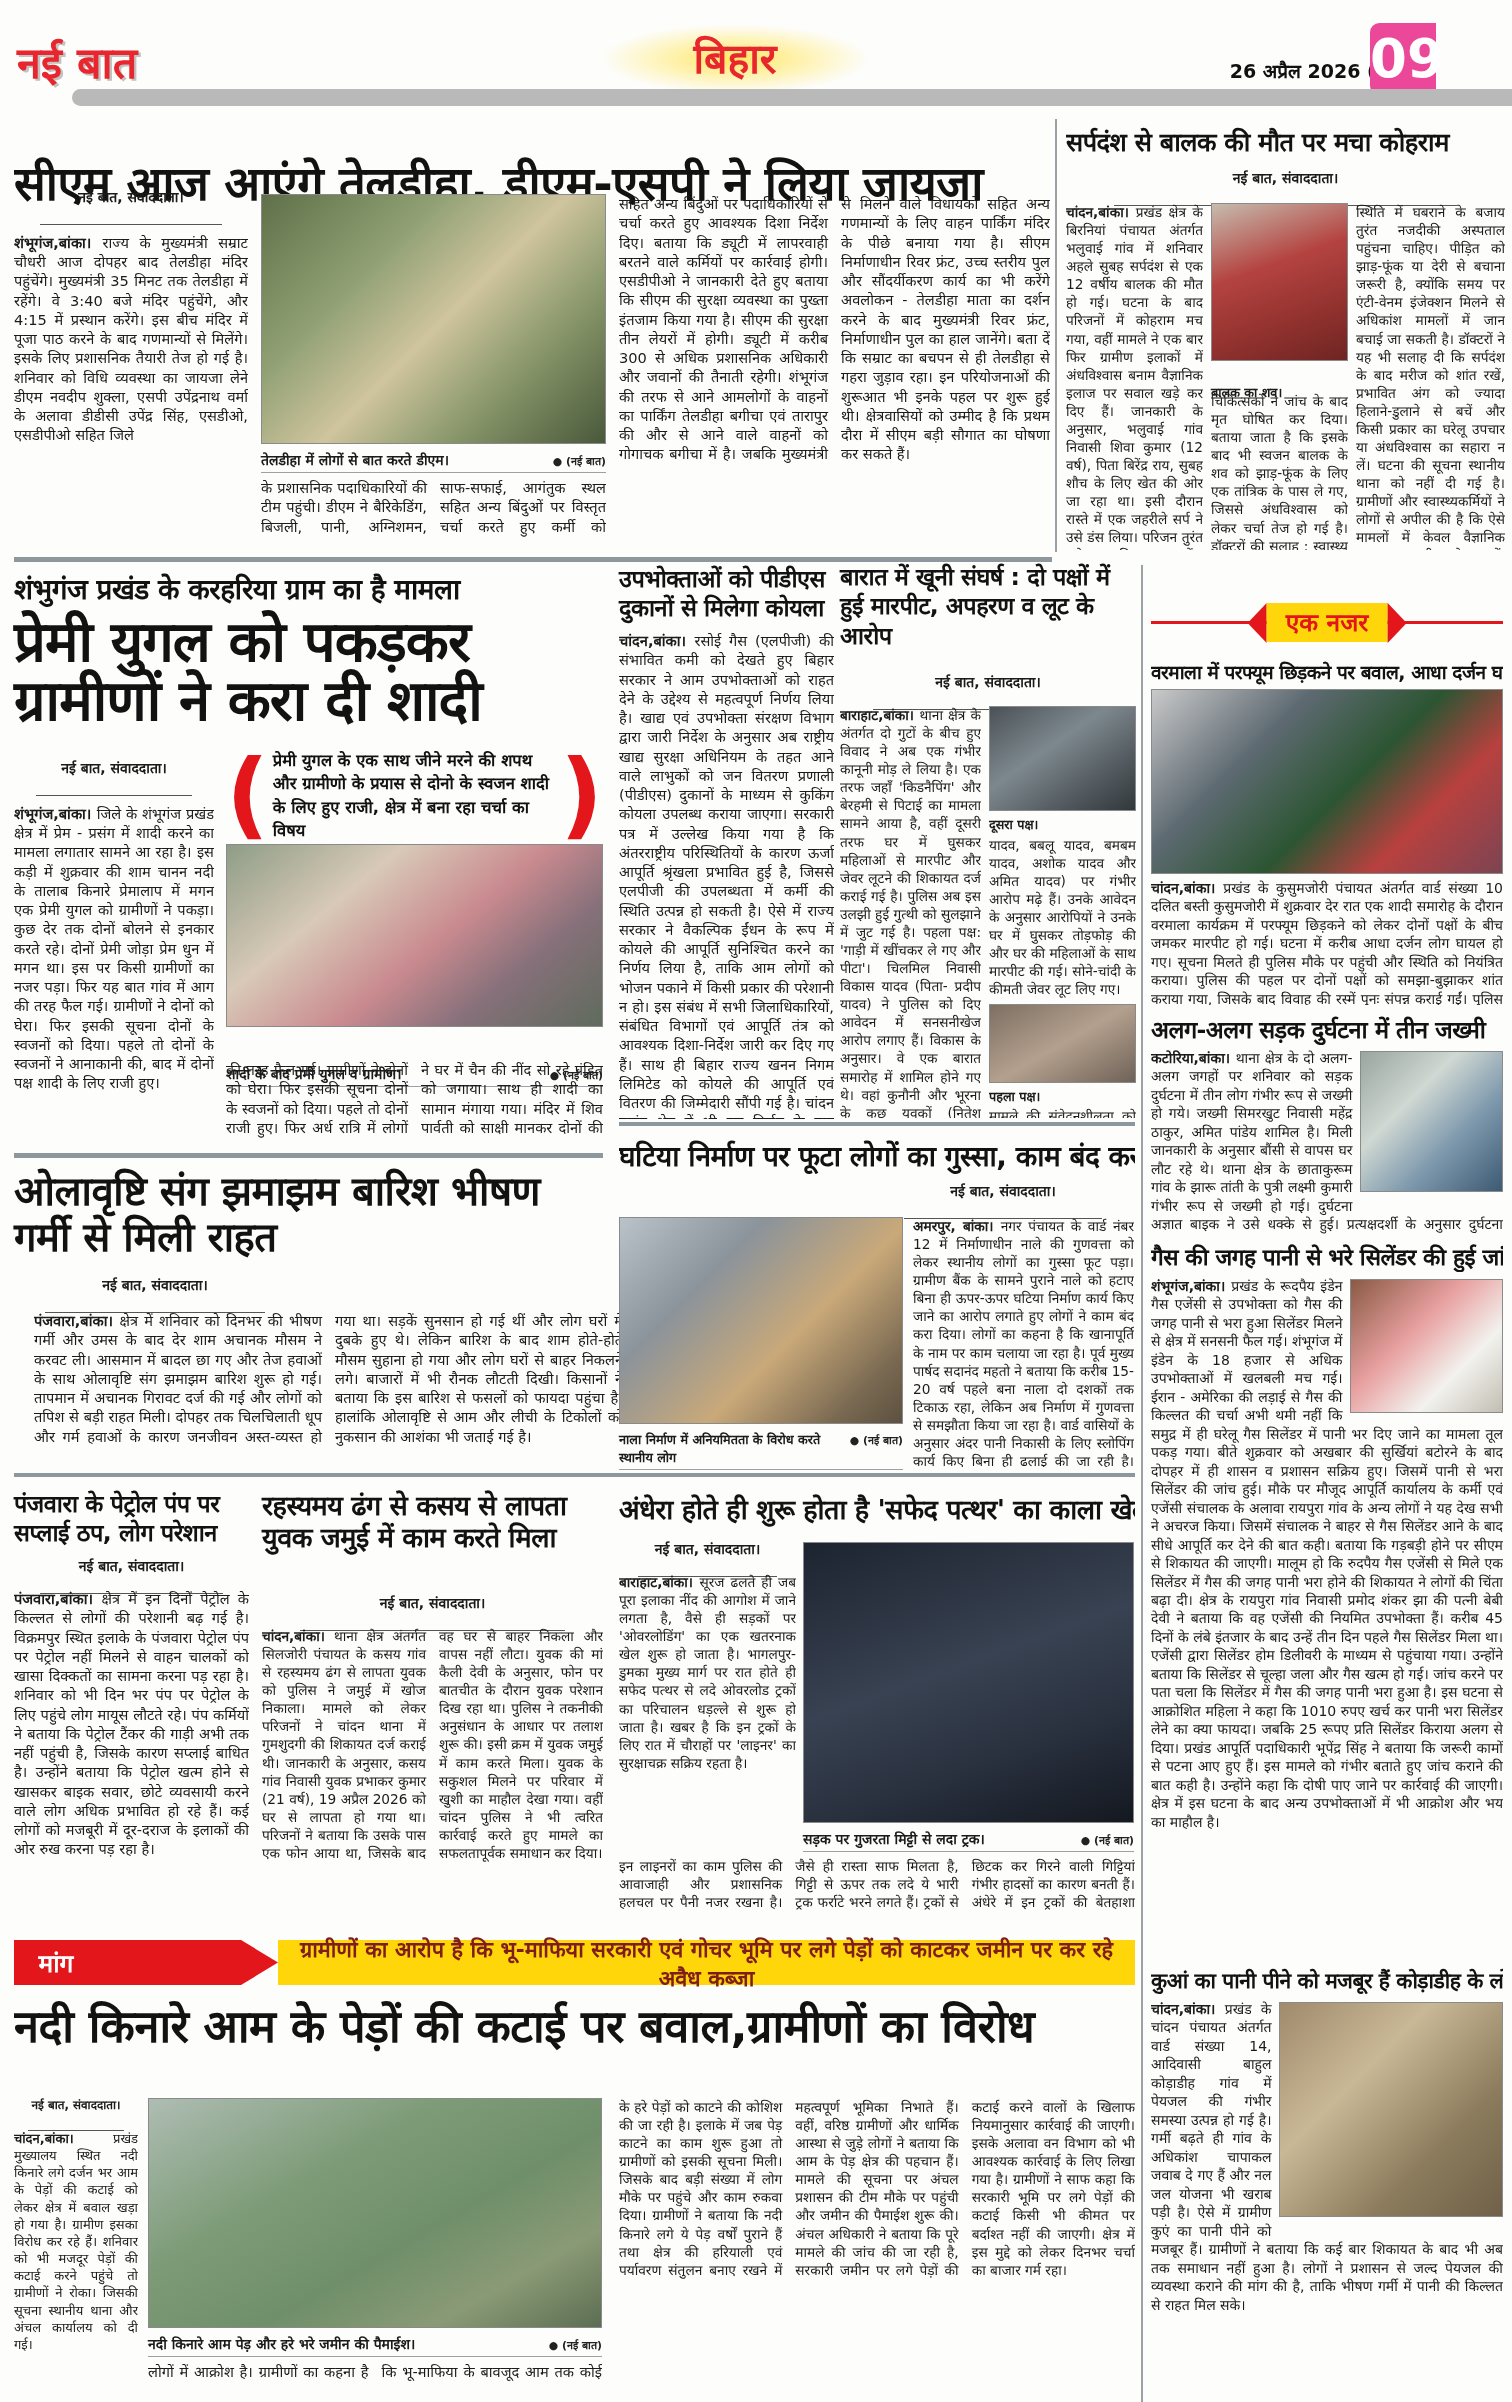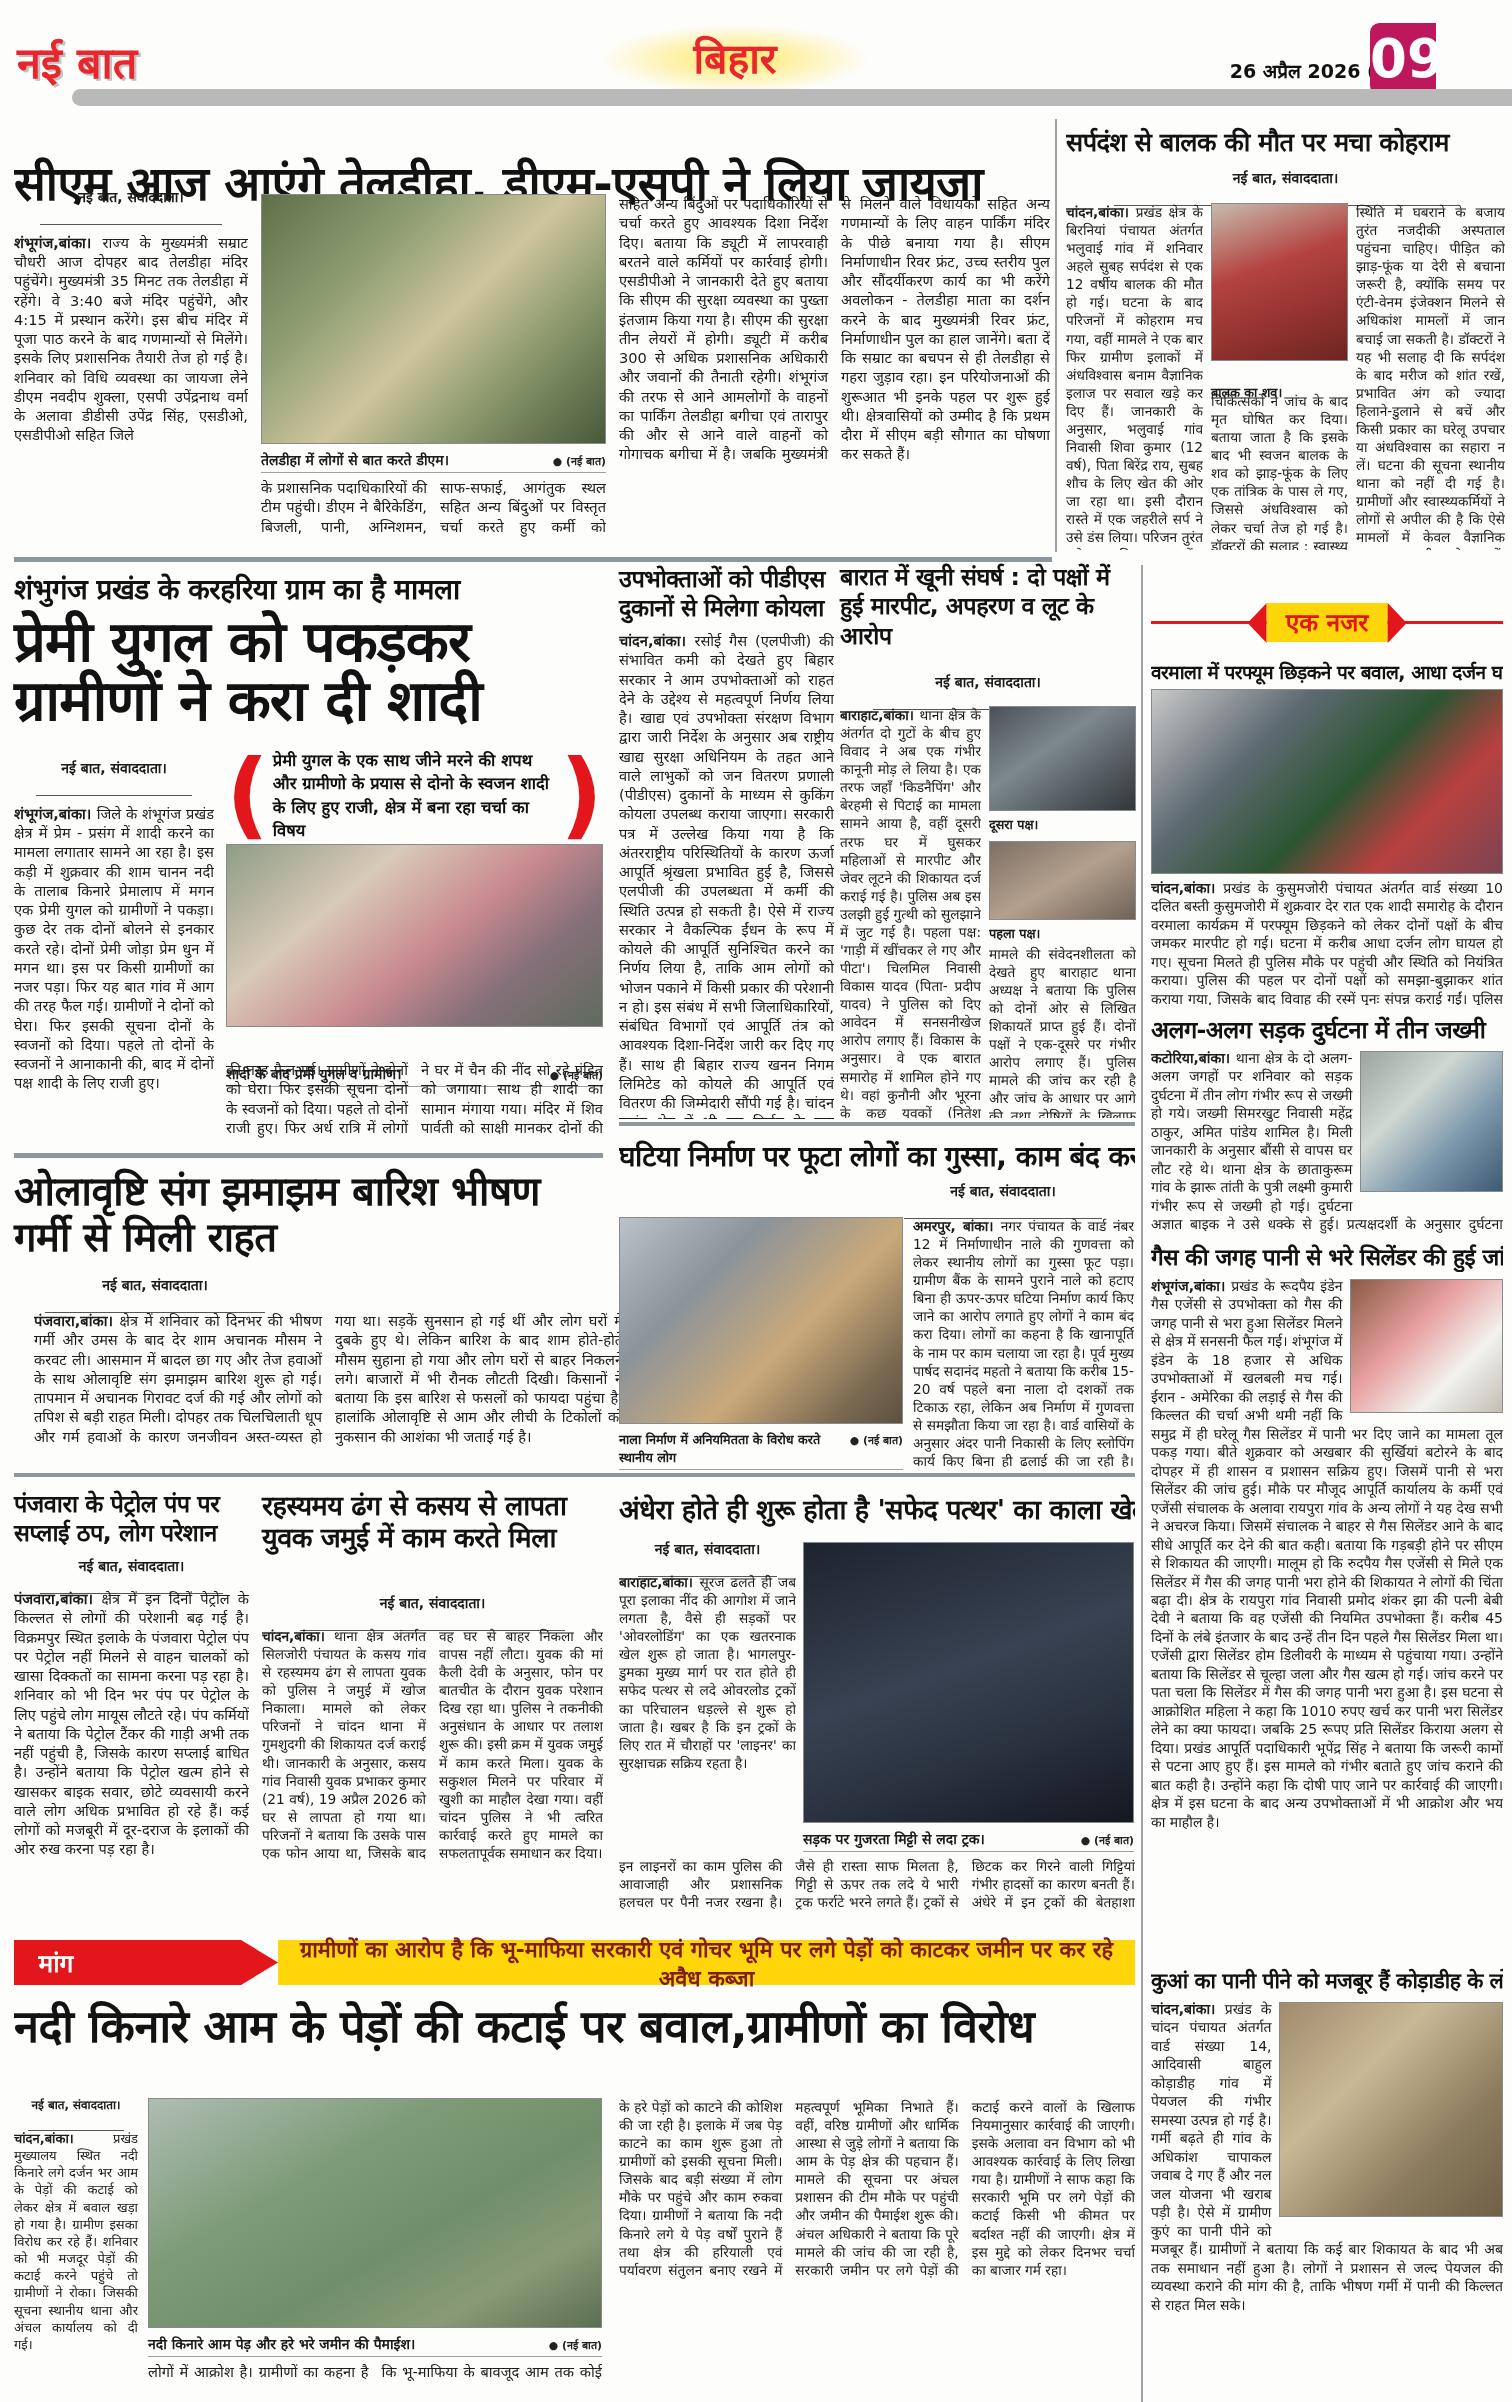--- a/index.html
+++ b/index.html
@@ -23,21 +23,21 @@
   .hr{background:#8e979e;}
   .vr{background:#9aa2a8;}
   .clip{overflow:hidden;}
   
   #masthead{left:17px;top:32px;font-size:43px;font-weight:bold;color:#e8262d;
             text-shadow:2.4px 2.4px 0 #c2c2c2;}
   #section{left:603px;top:24.5px;width:264px;height:68px;line-height:68px;text-align:center;
            font-size:41px;font-weight:bold;color:#e8262d;
            background:radial-gradient(ellipse at center,#ffe867 0%,rgba(255,232,103,0) 72%);}
   #date{left:1092px;top:58px;width:339px;text-align:right;font-size:19px;font-weight:bold;color:#111;}
-  #pageno{left:1370px;top:22.6px;width:66px;height:72px;background:#be185d;color:#fff;
+  #pageno{left:1370px;top:22.6px;width:66px;height:72px;background:#ec4899;color:#fff;
           font-size:53px;font-weight:bold;text-align:center;line-height:72px;border-radius:9.4px 0 0 9.4px;}
   #headbar{left:72px;top:89px;width:1441px;height:17px;background:#b9b9b9;border-radius:8.5px 0 0 8.5px;}
   
   #cm-hl{left:14px;top:119px;width:1038px;font-size:47px;margin-top:31px;}
   #cm-col1{left:14px;top:188px;width:234px;height:362px;}
   #cm-photo{left:261px;top:194px;width:345px;height:250px;
     background:linear-gradient(135deg,#5f7049 0%,#90a074 30%,#cfc49e 52%,#8c9a6d 72%,#49583a 100%);}
   #cm-cap{left:261px;top:446px;width:345px;gap:28px;}
   #cm-mid{left:261px;top:478px;width:345px;height:72px;}
   #cm-right{left:619px;top:194px;width:431px;height:356px;}
@@ -228,20 +228,21 @@
   <div class="byline">नई बात, संवाददाता।</div>
 </div>
 <div class="abs clip body-txt" id="br-col1" style="font-size:13.7px;">
   <p><b class="dl">बाराहाट,बांका। </b><span>थाना क्षेत्र के अंतर्गत दो गुटों के बीच हुए विवाद ने अब एक गंभीर कानूनी मोड़ ले लिया है। एक तरफ जहाँ 'किडनैपिंग' और बेरहमी से पिटाई का मामला सामने आया है, वहीं दूसरी तरफ घर में घुसकर महिलाओं से मारपीट और जेवर लूटने की शिकायत दर्ज कराई गई है। पुलिस अब इस उलझी हुई गुत्थी को सुलझाने में जुट गई है। पहला पक्ष: 'गाड़ी में खींचकर ले गए और पीटा'। चिलमिल निवासी विकास यादव (पिता- प्रदीप यादव) ने पुलिस को दिए आवेदन में सनसनीखेज आरोप लगाए हैं। विकास के अनुसार। वे एक बारात समारोह में शामिल होने गए थे। वहां कुनौनी और भूरना के कुछ युवकों (नितेश यादव, निलेश यादव, बमबम यादव और निक्कू झा) ने उन्हें जबरन एक स्कॉर्पियो में बिठा लिया। आरोप है कि उन्हें एक सुनसान जगह ले जाकर बेरहमी से पीटा गया और मरणासन्न हालत में छोड़ दिया गया। दूसरा पक्ष : घर में घुसकर की लूटपाट। वहीं, दूसरी ओर भूरना निवासी नीलम देवी (पति- गजानंद झा) ने जवाबी मोर्चा खोलते हुए केनुआटीकर के पाँच लोगों (रंजा</span></p>
 </div>
 <div class="abs clip" id="br-right">
   <div class="ph" id="br-photo1"></div>
   <div class="caption nob" style="font-size:12.7px;">
     <span>दूसरा पक्ष।</span>
   </div>
+  <div class="body-txt" style="font-size:13.7px;">यादव, बबलू यादव, बमबम यादव, अशोक यादव और अमित यादव) पर गंभीर आरोप मढ़े हैं। उनके आवेदन के अनुसार आरोपियों ने उनके घर में घुसकर तोड़फोड़ की और घर की महिलाओं के साथ मारपीट की गई। सोने-चांदी के कीमती जेवर लूट लिए गए।</div>
   <div class="ph" id="br-photo2" style="margin-top:5.6px;"></div>
   <div class="caption nob" style="font-size:12.7px;">
     <span>पहला पक्ष।</span>
   </div>
   <div class="body-txt" style="font-size:13.7px;">मामले की संवेदनशीलता को देखते हुए बाराहाट थाना अध्यक्ष ने बताया कि पुलिस को दोनों ओर से लिखित शिकायतें प्राप्त हुई हैं। दोनों पक्षों ने एक-दूसरे पर गंभीर आरोप लगाए हैं। पुलिस मामले की जांच कर रही है और जांच के आधार पर आगे की तथा दोषियों के खिलाफ सख्त कानूनी कार्रवाई की जाएगी।</div>
 </div>
 
 <div class="abs vr" id="vr2"></div>
 <div class="abs" id="en-badge">
   <div class="badge-line"></div>

